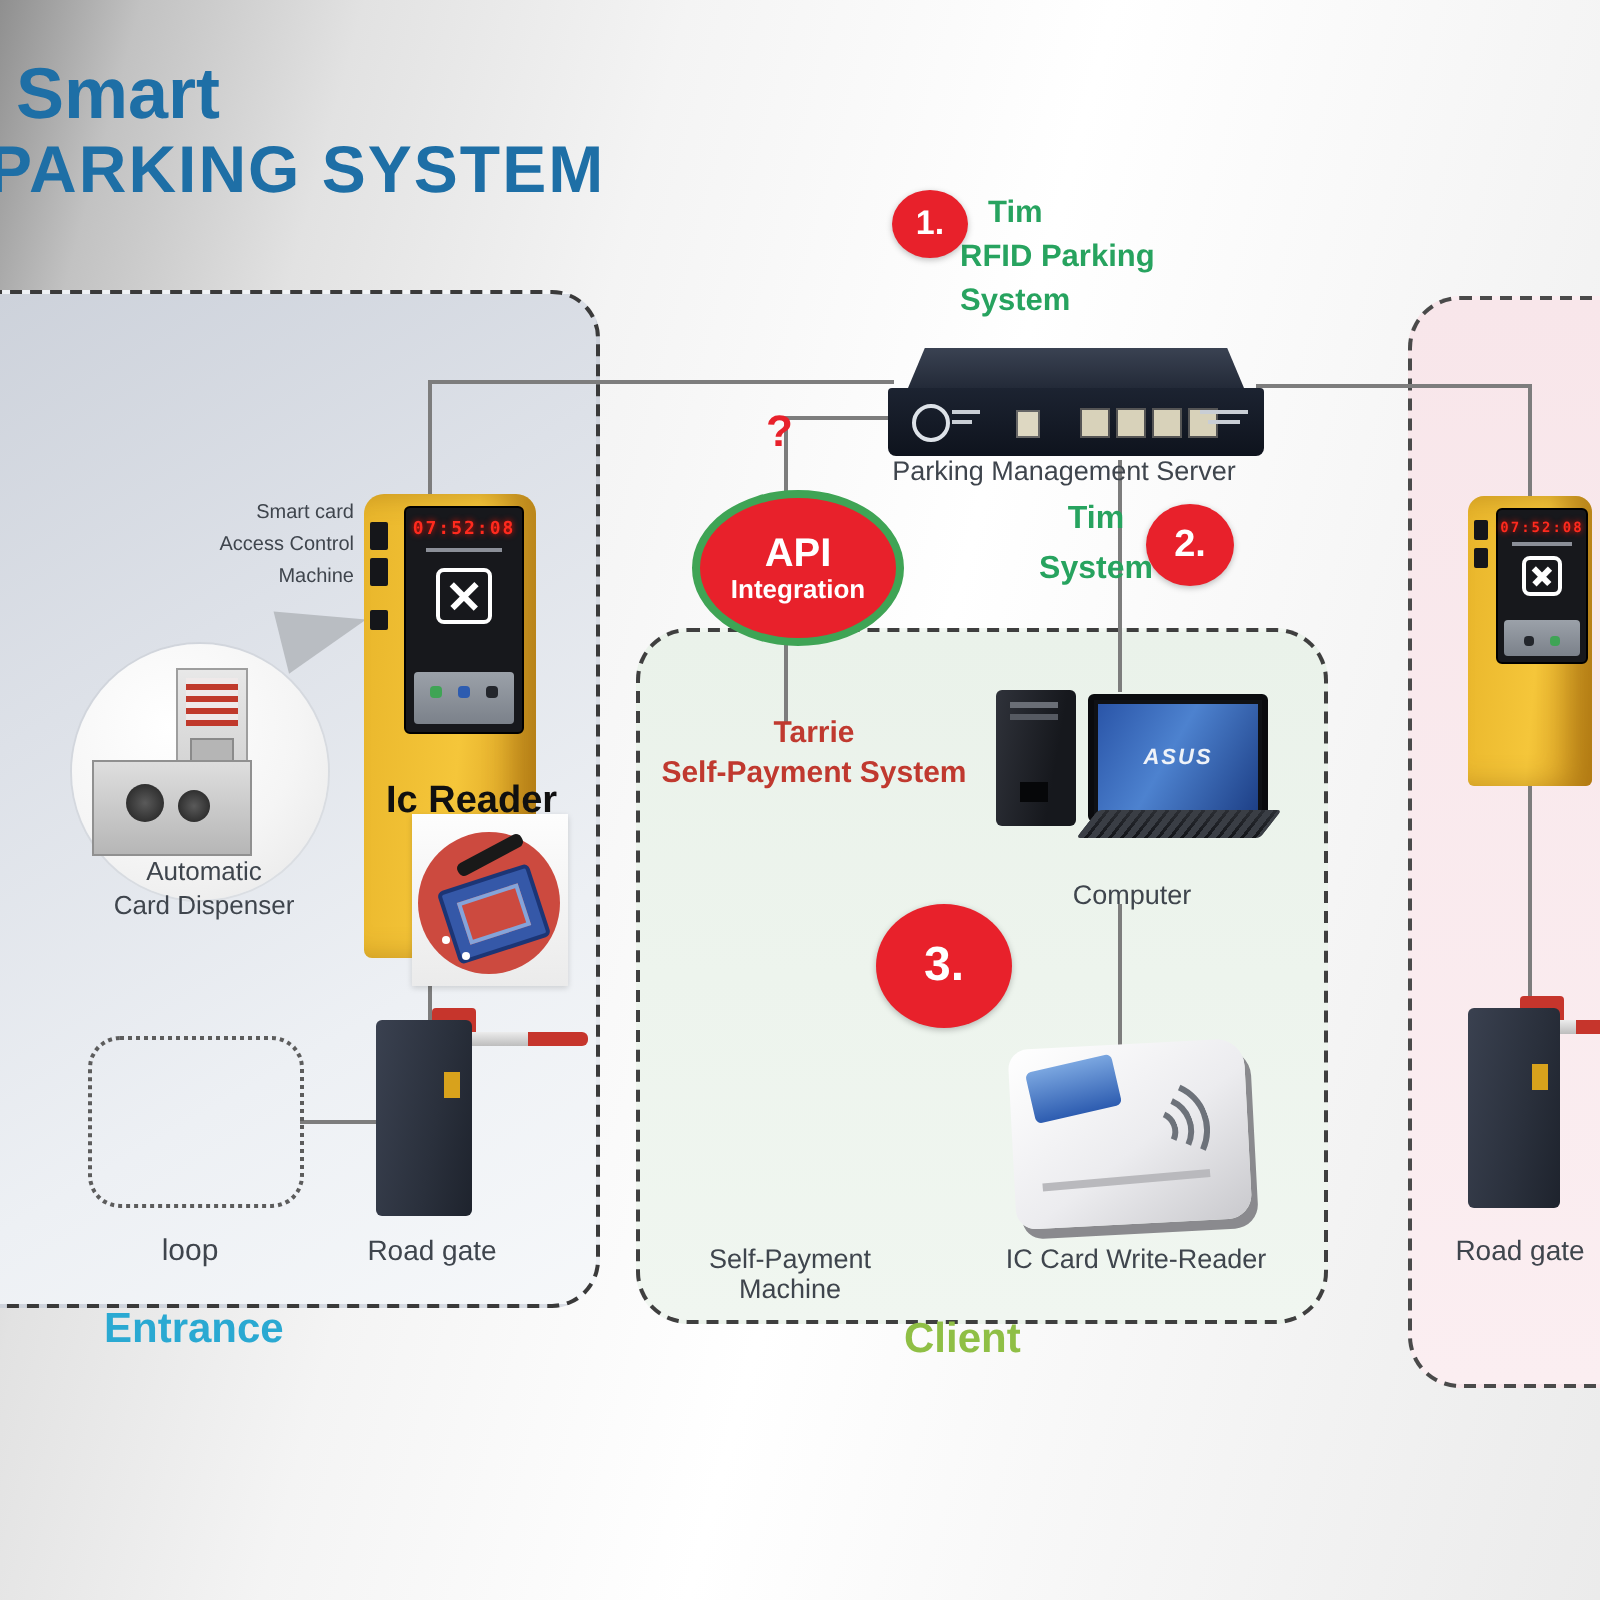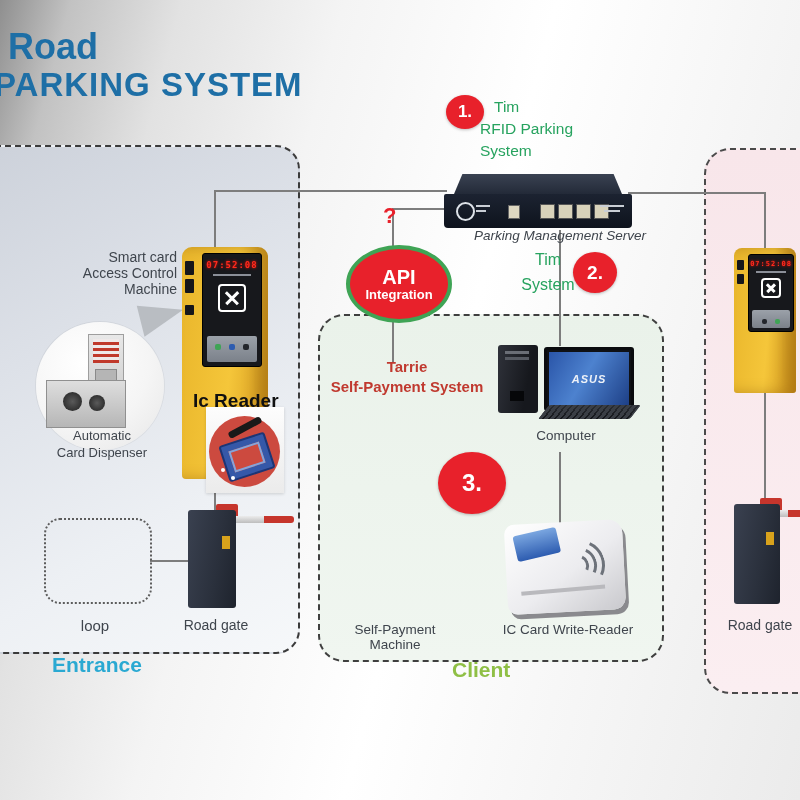--- a/index.html
+++ b/index.html
@@ -15,21 +15,21 @@
     border:2.5px dashed #3f3f3f;border-radius:26px;
     background:linear-gradient(#eaf2ea,#f0f6f0);}
   .box-exit{left:704px;top:148px;width:130px;height:542px;z-index:1;
     border:2.5px dashed #4a4a4a;border-radius:26px 0 0 26px;
     background:linear-gradient(#f8e6ea,#fbeef1);}
   
   .line{background:#7d7d7d;z-index:2;}
   
   .lbl{color:#3f454d;font-size:13.5px;z-index:3;}
   .center{text-align:center;}
-  .green{color:#27a35f;font-weight:normal;}
+  .green{color:#27a35f;font-weight:bold;}
   .badge{border-radius:50%;background:#e8212b;color:#fff;font-weight:bold;
     display:flex;align-items:center;justify-content:center;z-index:4;
     box-shadow:0 1px 3px rgba(0,0,0,.25);}
   
   .api-oval{left:346px;top:245px;width:98px;height:70px;background:#e8212b;
     border:4px solid #3fa455;border-radius:50%;display:flex;flex-direction:column;
     align-items:center;justify-content:center;color:#fff;z-index:4;}
   .api-oval .l1{font-size:20px;font-weight:bold;line-height:20px;}
   .api-oval .l2{font-size:13px;font-weight:bold;line-height:15px;}
   .qmark{left:383px;top:203px;color:#e8212b;font-size:22px;font-weight:bold;z-index:4;}
@@ -83,21 +83,21 @@
   .sec-entrance{left:52px;top:653px;font-size:21px;font-weight:bold;color:#2aa9d2;z-index:3;}
   .sec-payment{left:452px;top:658px;font-size:21px;font-weight:bold;color:#8fbf45;z-index:3;}
   .title1{left:8px;top:26px;font-size:36px;font-weight:bold;color:#1e6fa6;z-index:3;}
   .title2{left:-6px;top:66px;font-size:33px;font-weight:bold;color:#1e6fa6;letter-spacing:1px;z-index:3;}
 </style>
 </head>
 <body>
 
 <div id="canvas">
 
-  <div class="abs title1">Road</div>
+  <div class="abs title1">Smart</div>
   <div class="abs title2">PARKING SYSTEM</div>
 
   <div class="abs box-entrance"></div>
   <div class="abs box-payment"></div>
   <div class="abs box-exit"></div>
 
   <div class="abs line" style="left:214px;top:190px;width:2px;height:88px;"></div>
   <div class="abs line" style="left:214px;top:190px;width:233px;height:2px;"></div>
   <div class="abs line" style="left:628px;top:192px;width:138px;height:2px;"></div>
   <div class="abs line" style="left:764px;top:192px;width:2px;height:56px;"></div>
@@ -125,37 +125,37 @@
       <div class="abs srv-txt" style="left:32px;top:11px;width:14px;"></div>
       <div class="abs srv-txt" style="left:32px;top:16px;width:10px;"></div>
       <div class="abs srv-port1"></div>
       <div class="abs" style="left:96px;top:10px;white-space:nowrap;">
         <span class="srv-port"></span><span class="srv-port"></span><span class="srv-port"></span><span class="srv-port"></span>
       </div>
       <div class="abs srv-txt" style="right:8px;top:11px;width:24px;"></div>
       <div class="abs srv-txt" style="right:12px;top:16px;width:16px;"></div>
     </div>
   </div>
-  <div class="abs lbl center" style="left:470px;top:228px;width:180px;font-style:italic;">Parking Management Server</div>
+  <div class="abs lbl center" style="left:442px;top:228px;width:180px;">Parking Management Server</div>
 
   <div class="abs qmark">?</div>
   <div class="abs api-oval">
     <div class="l1">API</div>
     <div class="l2">Integration</div>
   </div>
 
   <div class="abs badge" style="left:573px;top:252px;width:44px;height:41px;font-size:19px;">
       <span>2.</span>
     </div>
   <div class="abs green center" style="left:492px;top:247px;width:112px;font-size:16px;line-height:25px;z-index:5;">
     <div>Tim</div>
     <div>System</div>
   </div>
 
-  <div class="abs lbl" style="left:55px;top:249px;width:122px;text-align:right;font-size:14px;line-height:16px;">
+  <div class="abs lbl" style="left:55px;top:249px;width:122px;text-align:right;font-size:10px;line-height:16px;">
     <div>Smart card</div>
     <div>Access Control</div>
     <div>Machine</div>
   </div>
 
   <div class="abs" style="left:182px;top:247px;width:86px;height:232px;z-index:3;">
     <div class="abs pillar" style="inset:0;"></div>
     <div class="abs vent" style="left:3px;top:14px;width:9px;height:14px;"></div>
     <div class="abs vent" style="left:3px;top:32px;width:9px;height:14px;"></div>
     <div class="abs vent" style="left:3px;top:58px;width:9px;height:10px;"></div>
@@ -235,21 +235,21 @@
       <div style="width:100%;height:100%;background:linear-gradient(120deg,#2a55a8 0%,#4d82cf 45%,#1d3f86 100%);display:flex;align-items:center;justify-content:center;">
         <span style="color:#eef2f8;font-style:italic;font-weight:bold;font-size:11px;letter-spacing:1px;">ASUS</span>
       </div>
     </div>
     <div class="abs" style="left:82px;top:62px;width:14px;height:7px;background:#14161a;"></div>
     <div class="abs" style="left:68px;top:68px;width:44px;height:5px;background:#1a1c21;border-radius:2px;"></div>
     <div class="abs" style="left:42px;top:62px;width:92px;height:14px;background:linear-gradient(#2b2e34,#131519),repeating-linear-gradient(90deg,#3a3e45 0 4px,transparent 4px 6px);background-blend-mode:lighten;transform:skewX(-38deg);transform-origin:bottom left;border-radius:2px;"></div>
   </div>
 
   <div class="abs lbl center" style="left:328px;top:622px;width:134px;">Self-Payment Machine</div>
-  <div class="abs lbl center" style="left:514px;top:428px;width:104px;">Computer</div>
+  <div class="abs lbl center" style="left:514px;top:440px;width:104px;">Computer</div>
 
   <div class="abs writer">
     <div class="abs" style="inset:0;background:linear-gradient(145deg,#ffffff 0%,#ececef 55%,#c9c9cd 100%);border-radius:10px 14px 12px 10px;box-shadow:3px 5px 0 #8a8a8e;"></div>
     <div class="abs" style="left:10px;top:8px;width:44px;height:26px;transform:rotate(-10deg);background:linear-gradient(#7aa6e0,#2d5cb0);border-radius:3px;"></div>
     <div class="abs" style="left:56px;top:12px;width:54px;height:54px;transform:rotate(-18deg);">
       <div class="wave" style="left:4px;top:18px;width:16px;height:16px;"></div>
       <div class="wave" style="left:-2px;top:11px;width:30px;height:30px;"></div>
       <div class="wave" style="left:-8px;top:4px;width:44px;height:44px;"></div>
     </div>
     <div class="abs" style="left:14px;top:66px;width:84px;height:4px;background:#b9b9bd;transform:rotate(-2deg);"></div>

